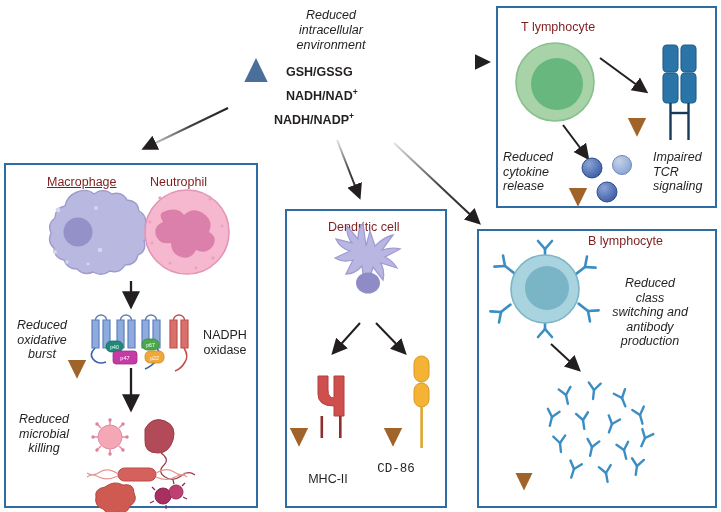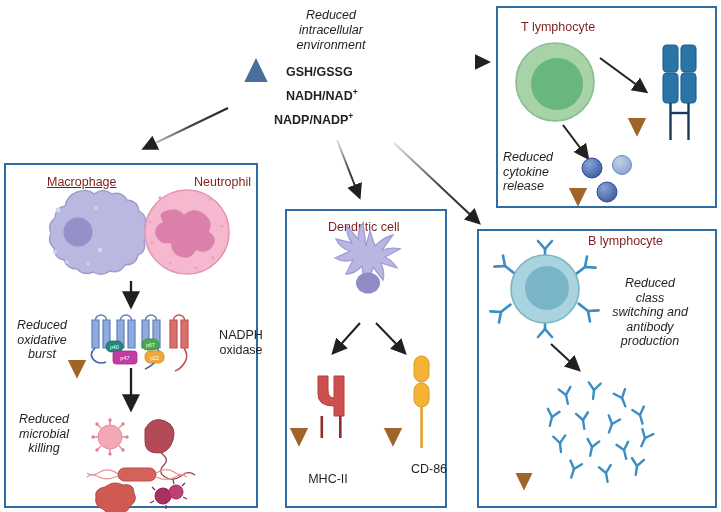--- a/index.html
+++ b/index.html
@@ -63,52 +63,55 @@
 <div class="stage">
 
   <div class="centre-title" style="left:262px;top:8px;width:138px;">Reduced
 intracellular
 environment</div>
 
   <div class="bold-label" style="left:274px;top:63px;margin-left:12px;"><span>GSH/GSSG</span><span class="sup"></span></div>
 
   <div class="bold-label" style="left:286px;top:87px;"><span>NADH/NAD</span><span class="sup">+</span></div>
 
-  <div class="bold-label" style="left:274px;top:111px;"><span>NADP/NADP</span><span class="sup">+</span></div>
+  <div class="bold-label" style="left:274px;top:111px;"><span>NADH/NADP</span><span class="sup">+</span></div>
 
   <div class="panel" style="left:4px;top:163px;width:254px;height:345px;"></div>
 
   <div class="panel" style="left:285px;top:209px;width:162px;height:299px;"></div>
 
   <div class="panel" style="left:496px;top:6px;width:221px;height:202px;"></div>
 
   <div class="panel" style="left:477px;top:229px;width:240px;height:279px;"></div>
 
   <div class="panel-title" style="left:47px;top:175px;text-decoration:underline;">Macrophage</div>
-  <div class="panel-title" style="left:150px;top:175px;margin-left:44px;">Neutrophil</div>
+  <div class="panel-title" style="left:150px;top:175px;">Neutrophil</div>
 
   <div class="ital" style="left:6px;top:318px;width:72px;">Reduced
 oxidative
 burst</div>
 
   <div class="ital" style="left:8px;top:412px;width:72px;">Reduced
 microbial
 killing</div>
 
-  <div class="plain" style="left:212px;top:328px;width:58px;text-align:center;">NADPH
+  <div class="plain" style="left:196px;top:328px;width:58px;text-align:center;">NADPH
 oxidase</div>
 
   <div class="panel-title" style="left:328px;top:220px;">Dendritic cell</div>
   <div class="plain" style="left:296px;top:472px;width:64px;">MHC-II</div>
-  <div class="plain" style="left:401px;top:462px;width:56px;">CD-86</div>
+  <div class="plain" style="left:368px;top:462px;width:56px;font-family:Liberation Mono, monospace;">CD-86</div>
 
   <div class="panel-title" style="left:521px;top:20px;">T lymphocyte</div>
   <div class="ital" style="left:503px;top:150px;width:72px;text-align:left;">Reduced
 cytokine
 release</div>
+  <div class="ital" style="left:653px;top:150px;width:62px;text-align:left;">Impaired
+TCR
+signaling</div>
 
   <div class="panel-title" style="left:588px;top:234px;text-align:right;">B lymphocyte</div>
   <div class="ital" style="left:598px;top:276px;width:104px;">Reduced
 class
 switching and
 antibody
 production</div>
 
   <svg class="ov" viewBox="0 0 721 512">
     <defs>

